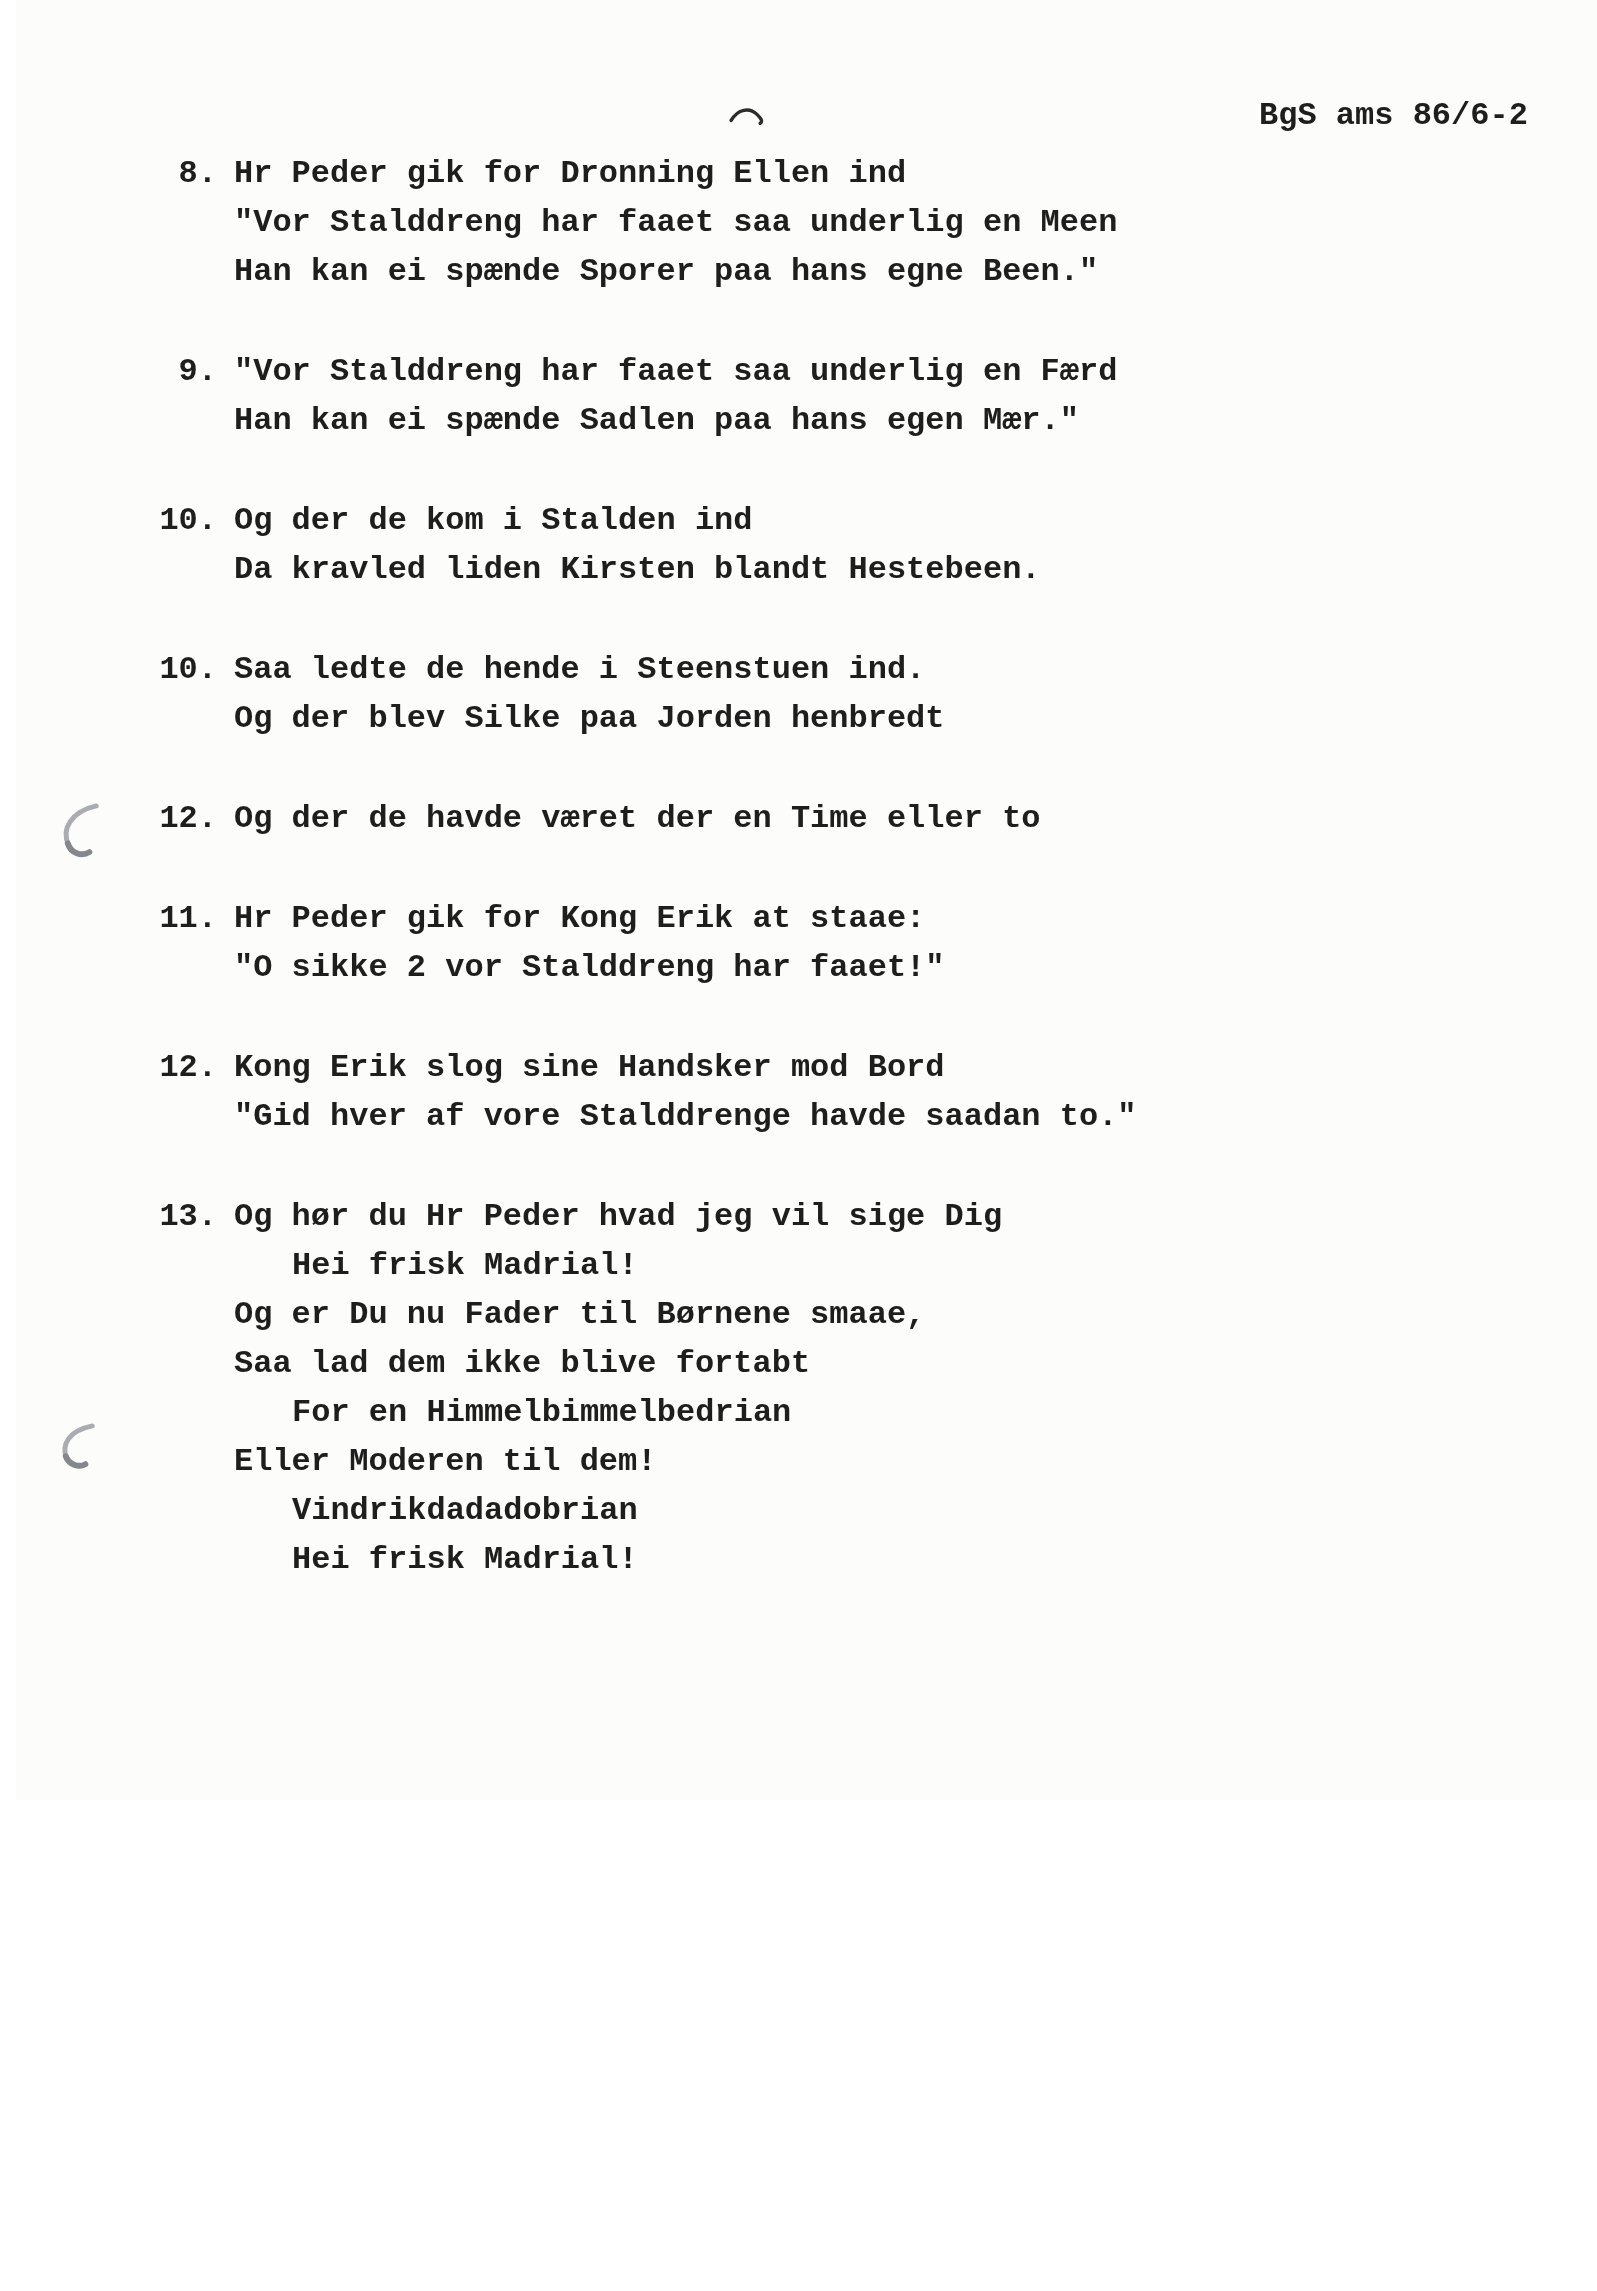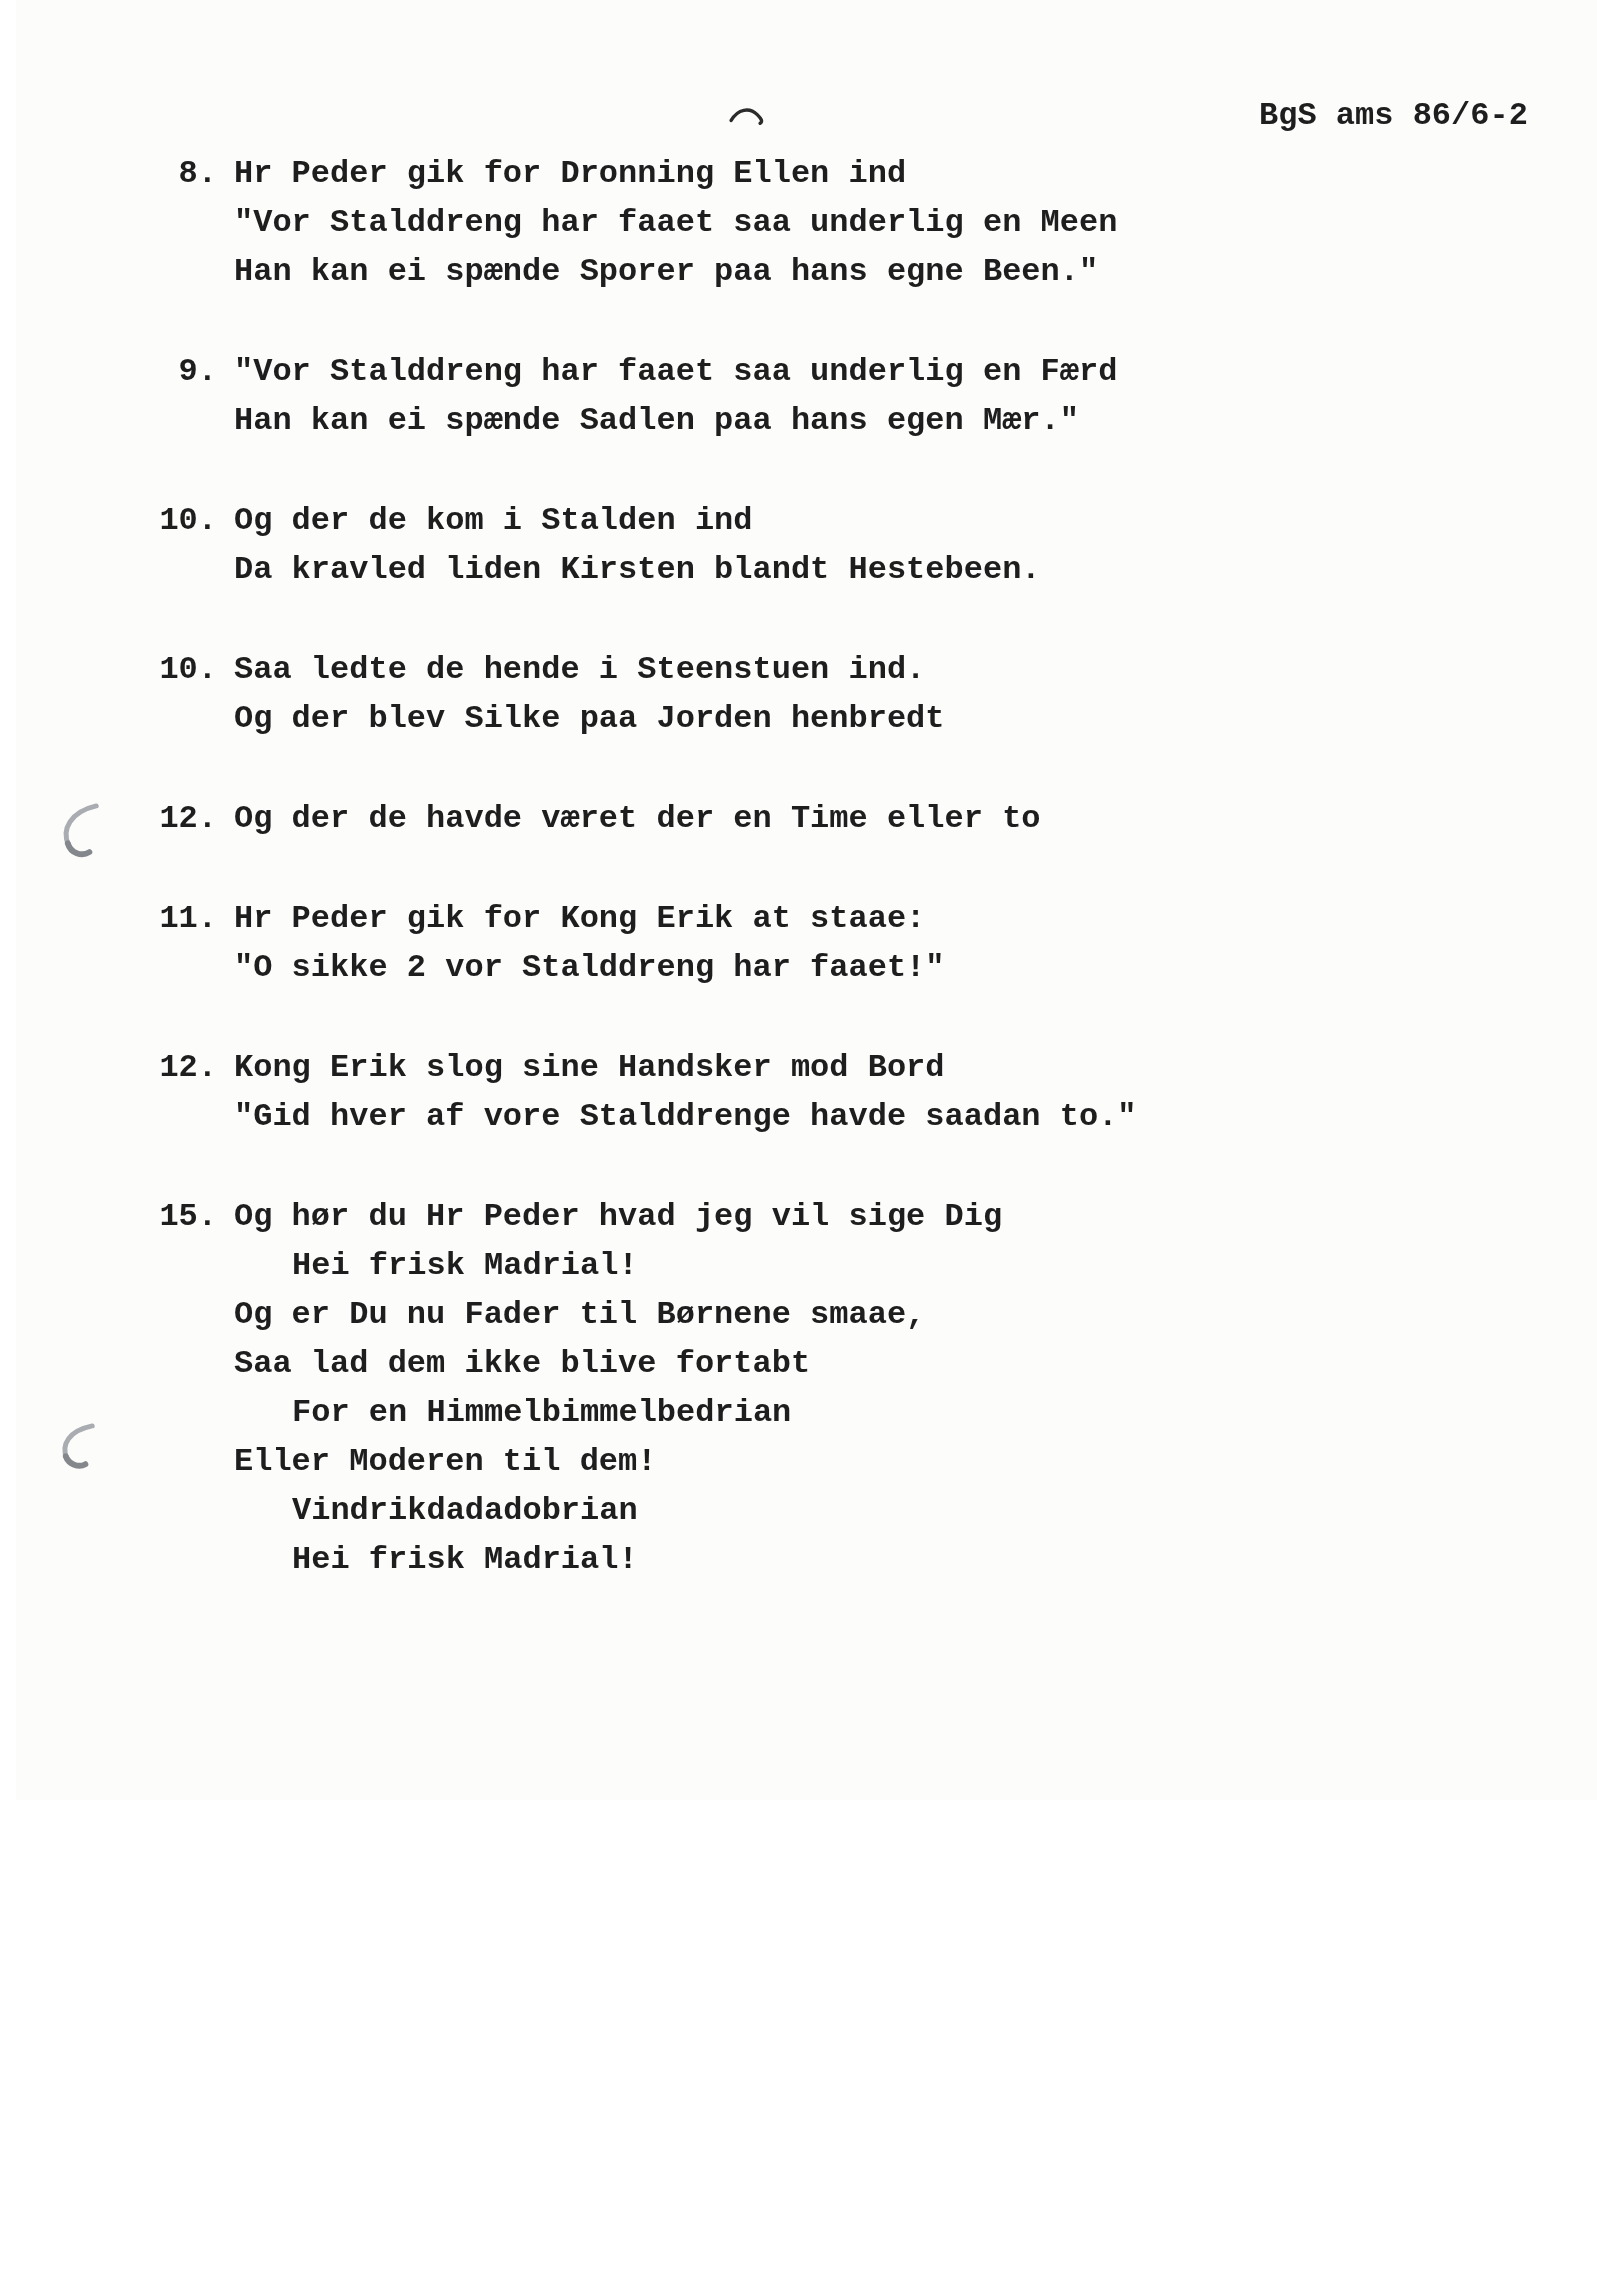--- a/index.html
+++ b/index.html
@@ -115,21 +115,21 @@
         <span class="num">11.</span>
         <div class="line">Hr Peder gik for Kong Erik at staae:</div>
         <div class="line">"O sikke 2 vor Stalddreng har faaet!"</div>
       </div>
       <div class="stanza">
         <span class="num">12.</span>
         <div class="line">Kong Erik slog sine Handsker mod Bord</div>
         <div class="line">"Gid hver af vore Stalddrenge havde saadan to."</div>
       </div>
       <div class="stanza">
-        <span class="num">15.</span>
+        <span class="num">13.</span>
         <div class="line">Og hør du Hr Peder hvad jeg vil sige Dig</div>
         <div class="line indent">Hei frisk Madrial!</div>
         <div class="line">Og er Du nu Fader til Børnene smaae,</div>
         <div class="line">Saa lad dem ikke blive fortabt</div>
         <div class="line indent">For en Himmelbimmelbedrian</div>
         <div class="line">Eller Moderen til dem!</div>
         <div class="line indent">Vindrikdadadobrian</div>
         <div class="line indent">Hei frisk Madrial!</div>
       </div>
     </div>

